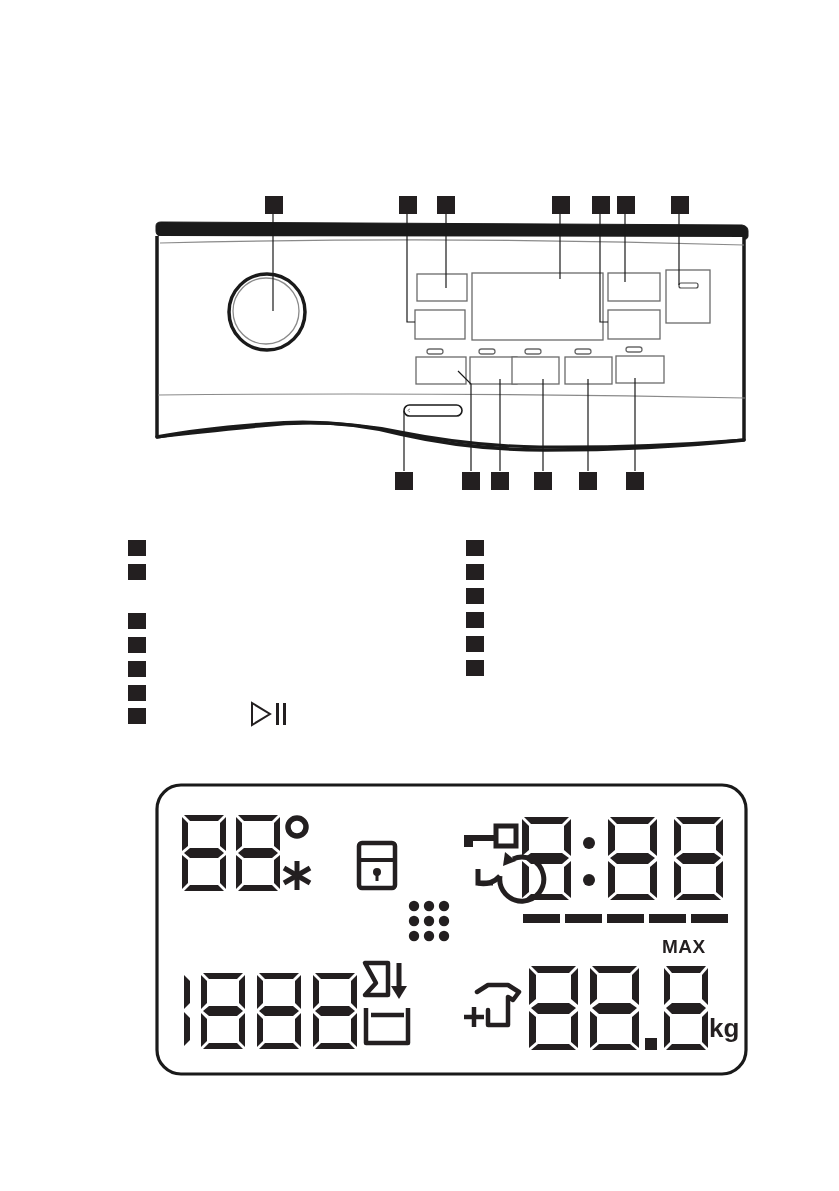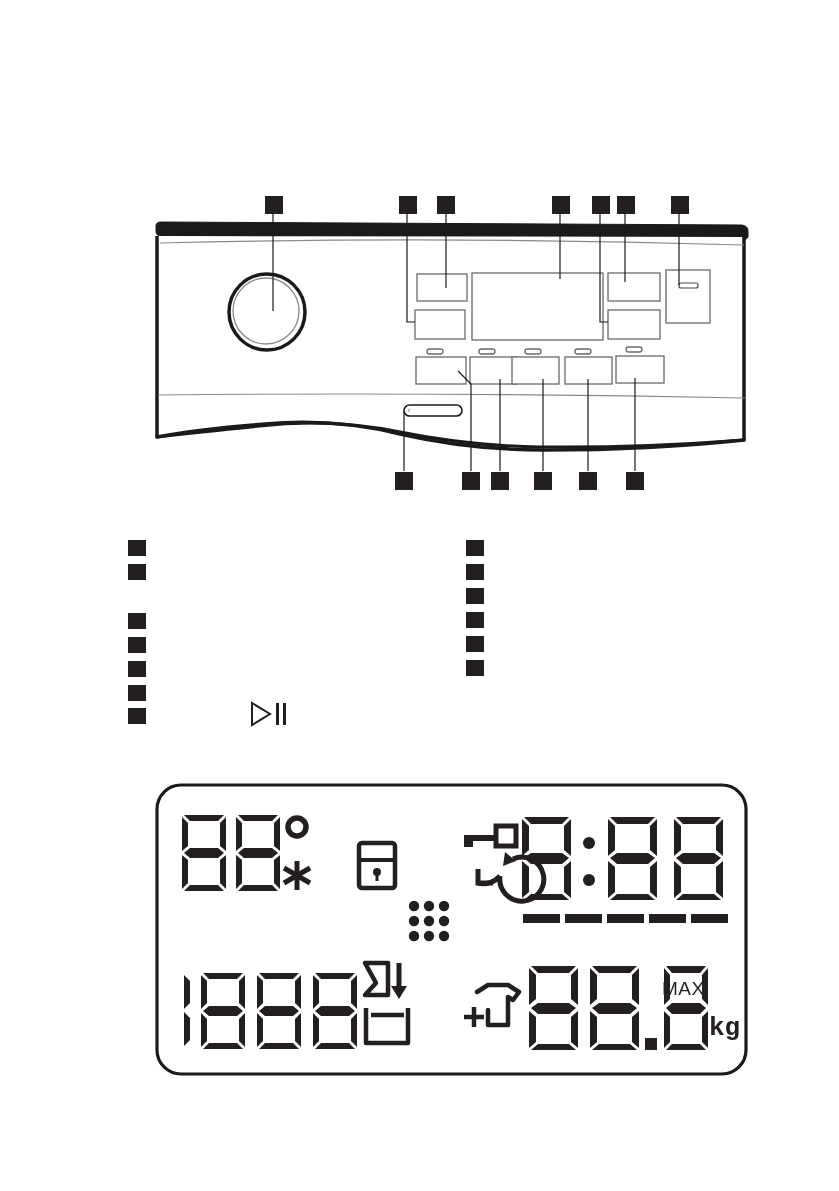--- a/index.html
+++ b/index.html
@@ -298,23 +298,23 @@
           <polygon points="666,1008 672,1003 700,1003 706,1008 700,1014 672,1014"></polygon>
           <polygon points="664,1011 670,1017 670,1042 664,1048"></polygon>
           <polygon points="708,1011 702,1017 702,1042 708,1048"></polygon>
           <polygon points="666,1050 672,1044 700,1044 706,1050"></polygon>
         </g>
       </g>
 
     </g>
   </svg>
 
-  <div style="position:absolute;left:662px;top:936px;font-size:19px;font-weight:normal;letter-spacing:0.5px;color:#231f20;font-family:'Liberation Sans',sans-serif;margin-top:42px;">MAX</div>
-
-  <div style="position:absolute;left:709px;top:1013px;font-size:26px;font-weight:bold;color:#231f20;font-family:Liberation Mono, monospace;">kg</div>
+  <div style="position:absolute;left:662px;top:936px;font-size:19px;font-weight:bold;letter-spacing:0.5px;color:#231f20;font-family:'Liberation Sans',sans-serif;">MAX</div>
+
+  <div style="position:absolute;left:709px;top:1013px;font-size:26px;font-weight:bold;color:#231f20;font-family:Liberation Sans, sans-serif;">kg</div>
 
   <div class="marker mk-top" style="left:265px;top:196px;"></div>
   <div class="marker mk-top" style="left:399px;top:196px;"></div>
   <div class="marker mk-top" style="left:437px;top:196px;"></div>
   <div class="marker mk-top" style="left:552px;top:196px;"></div>
   <div class="marker mk-top" style="left:592px;top:196px;"></div>
   <div class="marker mk-top" style="left:617px;top:196px;"></div>
   <div class="marker mk-top" style="left:671px;top:196px;"></div>
 
   <div class="marker mk-bot" style="left:395px;top:472px;"></div>

